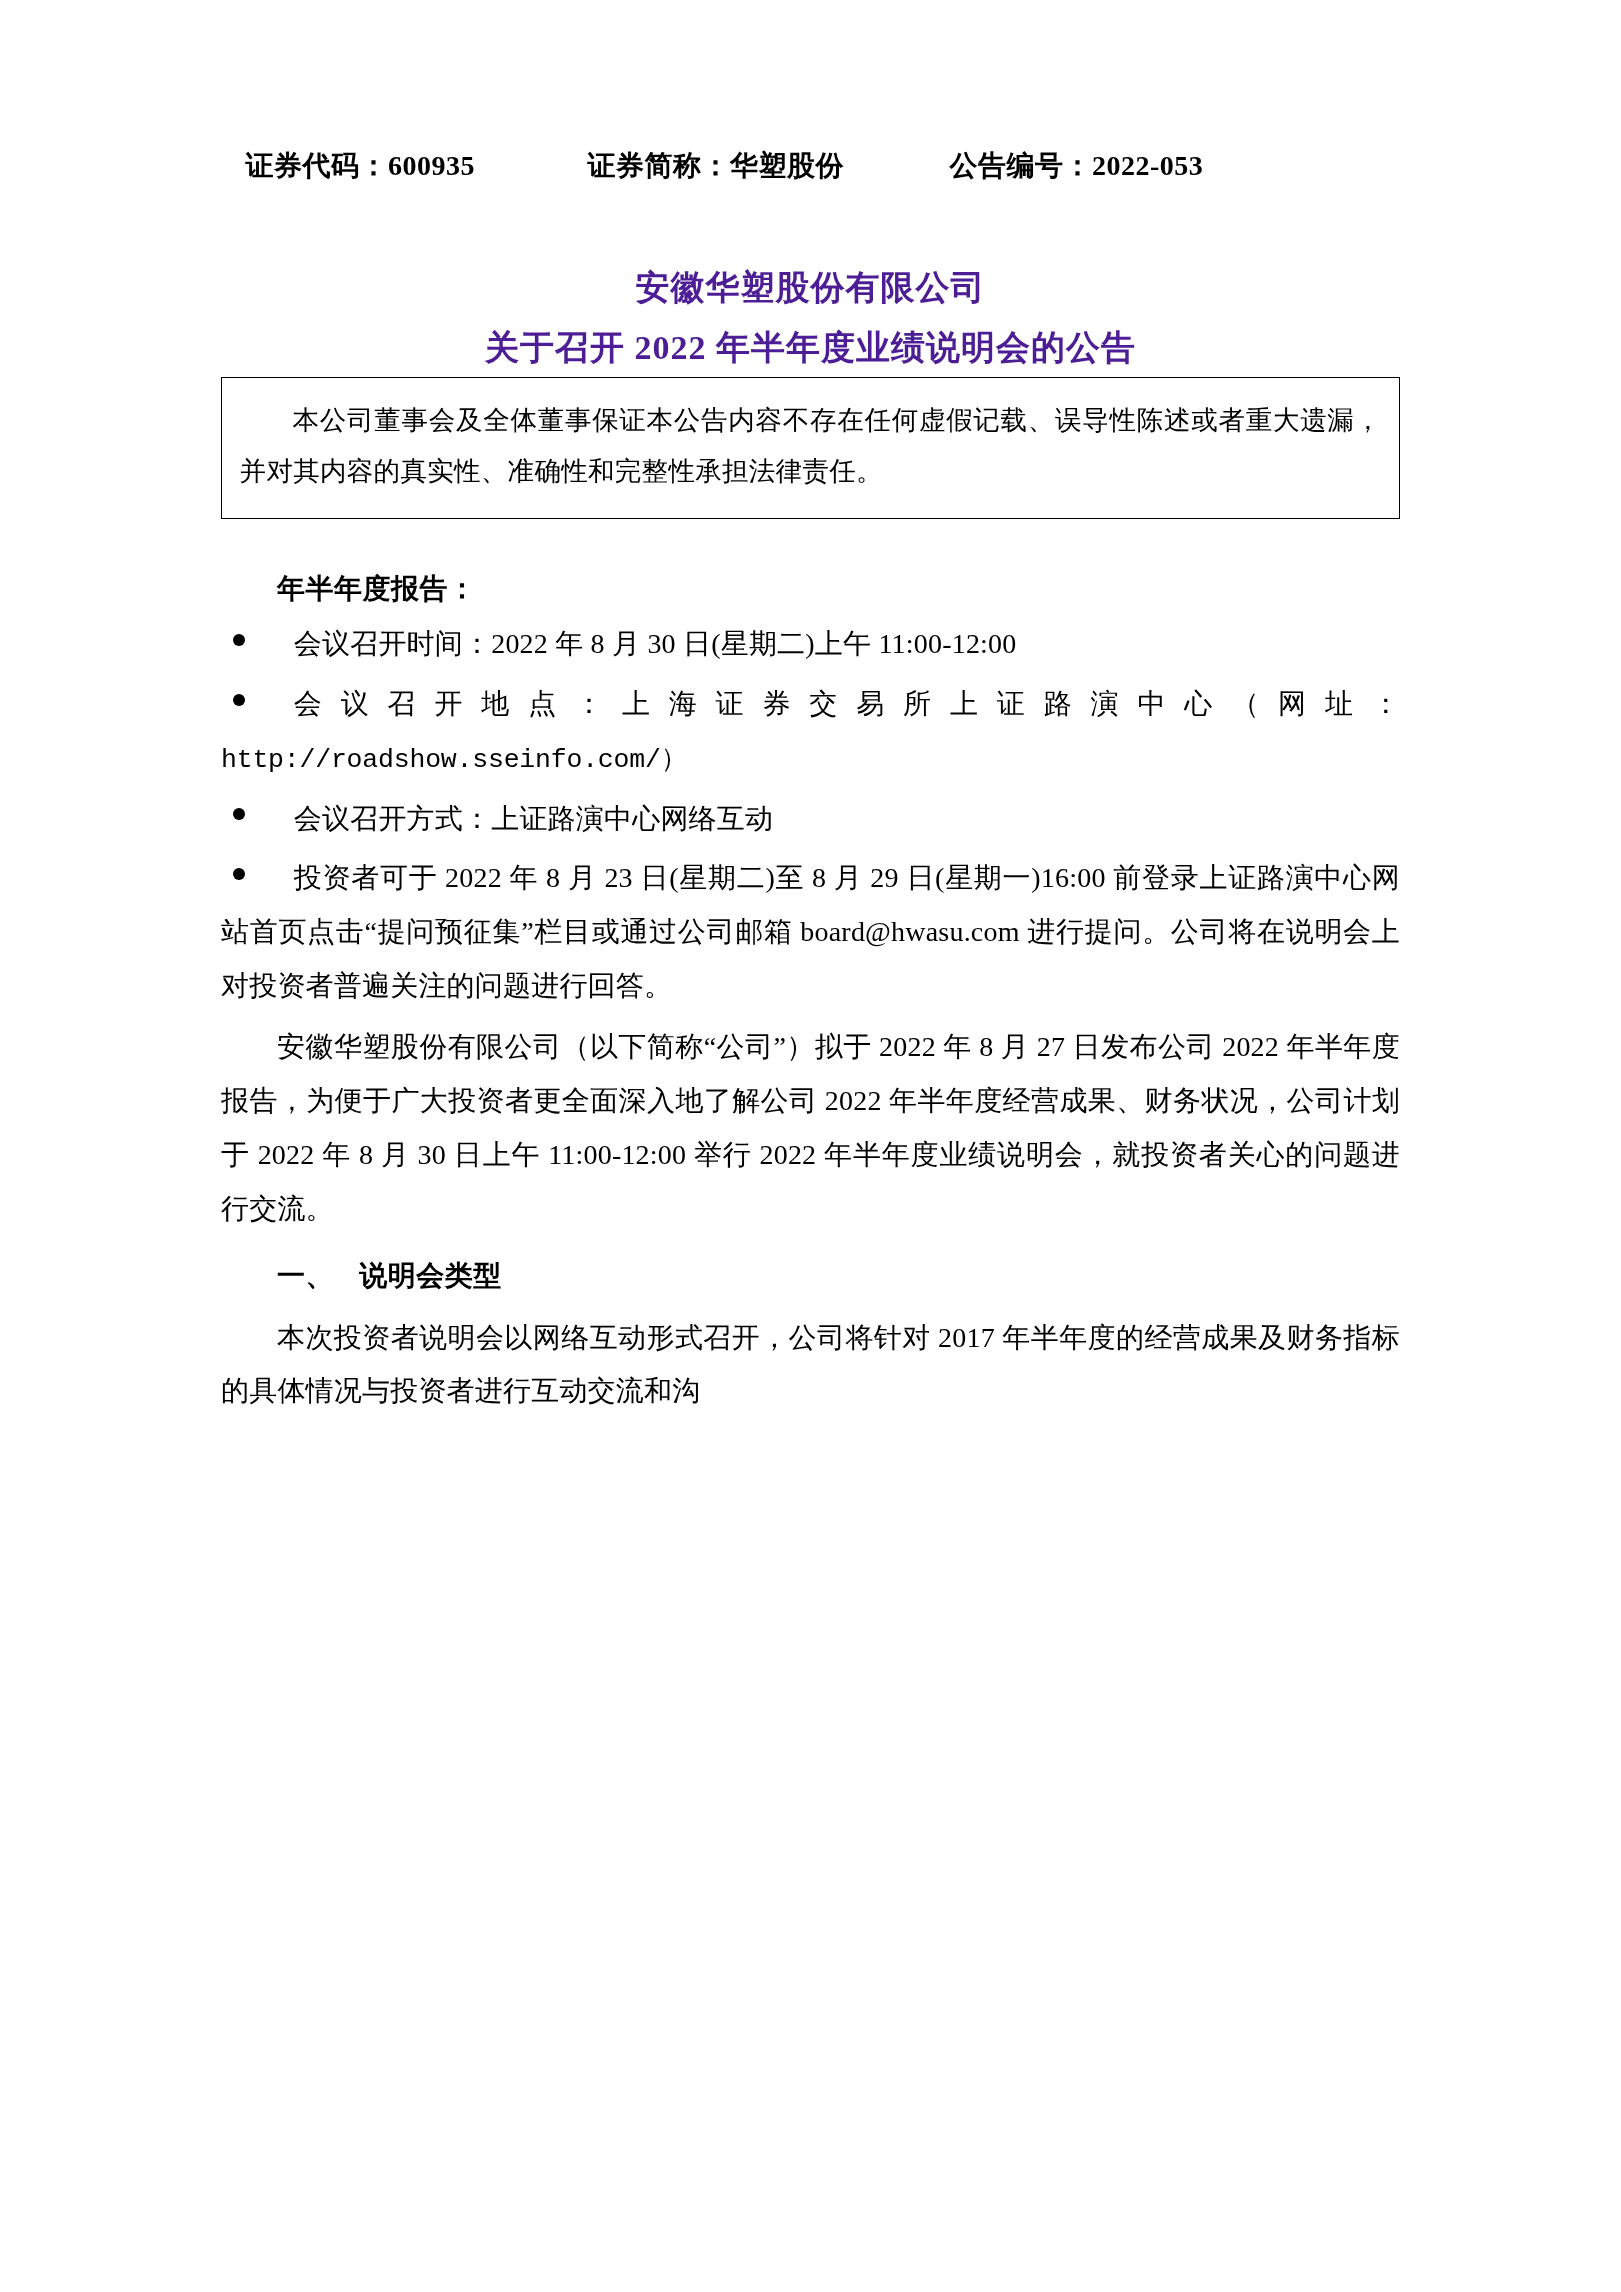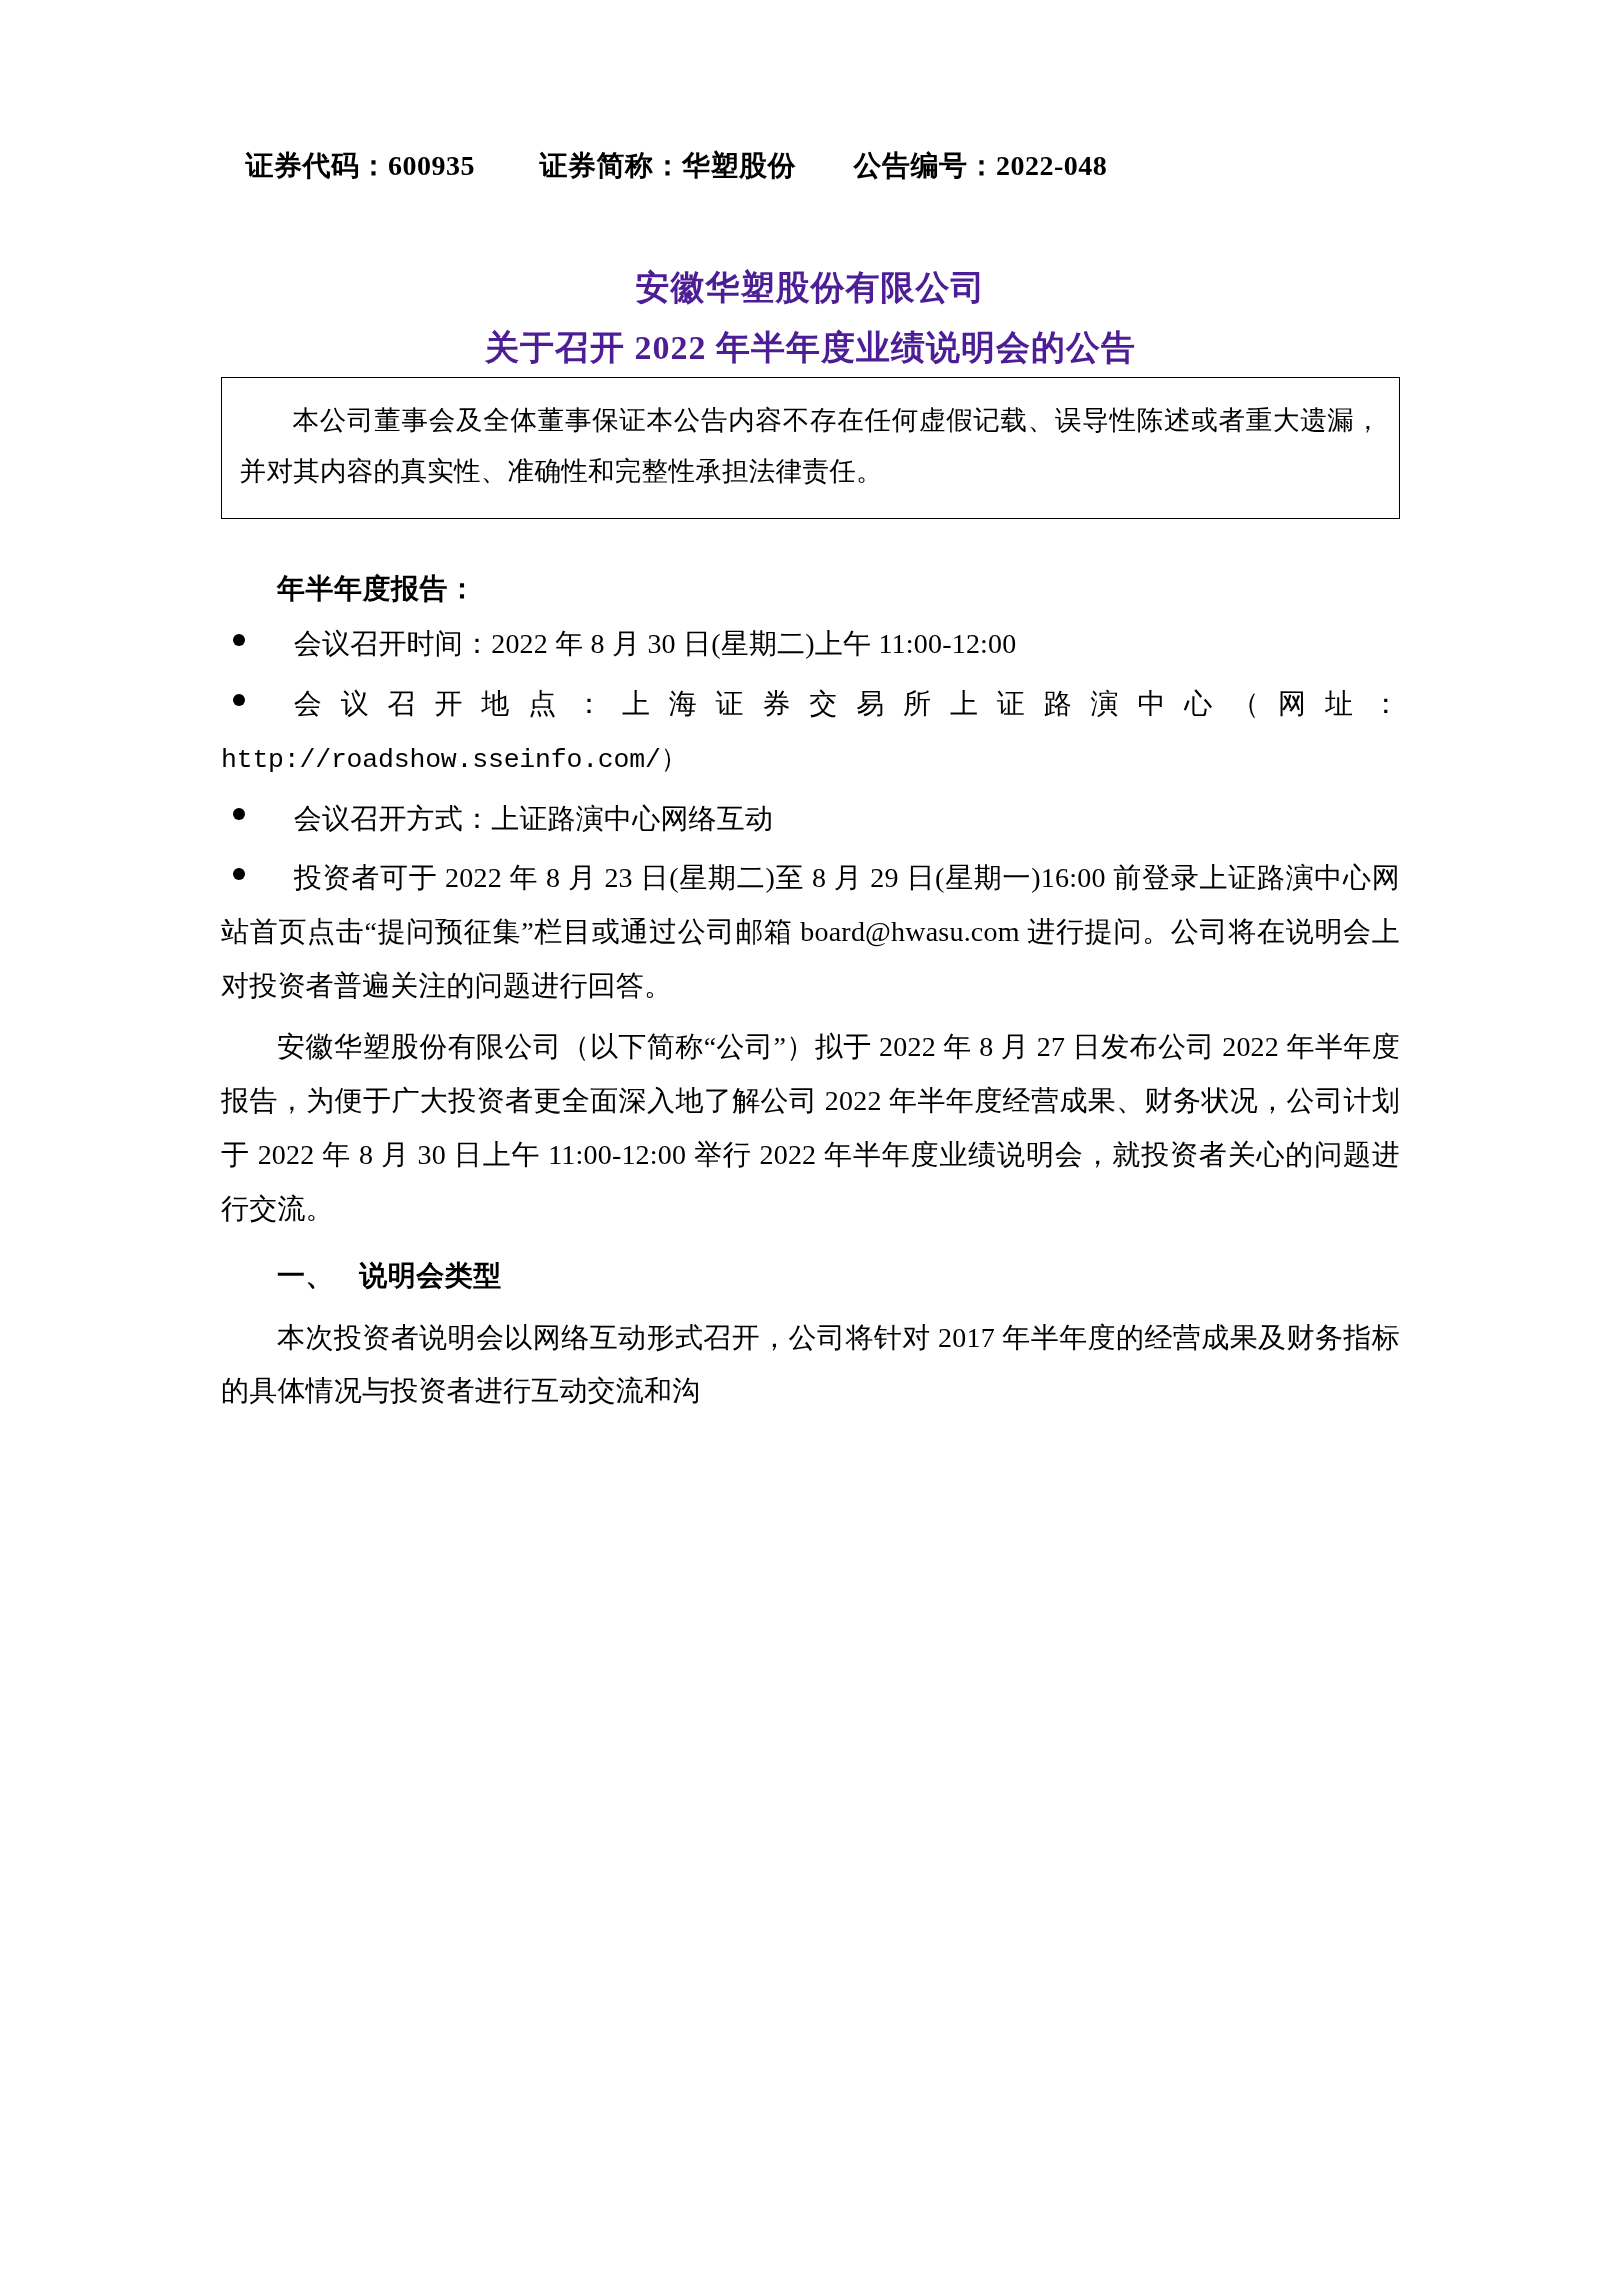--- a/index.html
+++ b/index.html
@@ -24,20 +24,21 @@
   }
 
   
   .doc-header {
     display: flex;
     align-items: baseline;
     font-size: 28px;
     font-weight: bold;
     letter-spacing: 0.5px;
     margin: 0 0 0 24.5px;
+    gap: 48px;
   }
   .doc-header .h-item { white-space: nowrap; }
   .doc-header .h-code { width: 294px; }
   .doc-header .h-abbr { width: 314px; }
   .doc-header .h-no  { width: auto; }
 
   
   .title-block {
     margin-top: 73px;
     text-align: center;
@@ -113,21 +114,21 @@
   .numbered .num-gap { display: inline-block; width: 0.9em; }
 </style>
 </head>
 <body>
 
 <div class="page">
 
   <div class="doc-header">
     <span class="h-item h-code">证券代码：600935</span>
     <span class="h-item h-abbr">证券简称：华塑股份</span>
-    <span class="h-item h-no">公告编号：2022-048</span>
+    <span class="h-item h-no">公告编号：2022-053</span>
   </div>
 
   <div class="title-block">
     <div class="title-line">安徽华塑股份有限公司</div>
     <div class="title-line">关于召开 2022 年半年度业绩说明会的公告</div>
   </div>
 
   <div class="disclaimer">
     <p>本公司董事会及全体董事保证本公告内容不存在任何虚假记载、误导性陈述或者重大遗漏，并对其内容的真实性、准确性和完整性承担法律责任。</p>
   </div>

